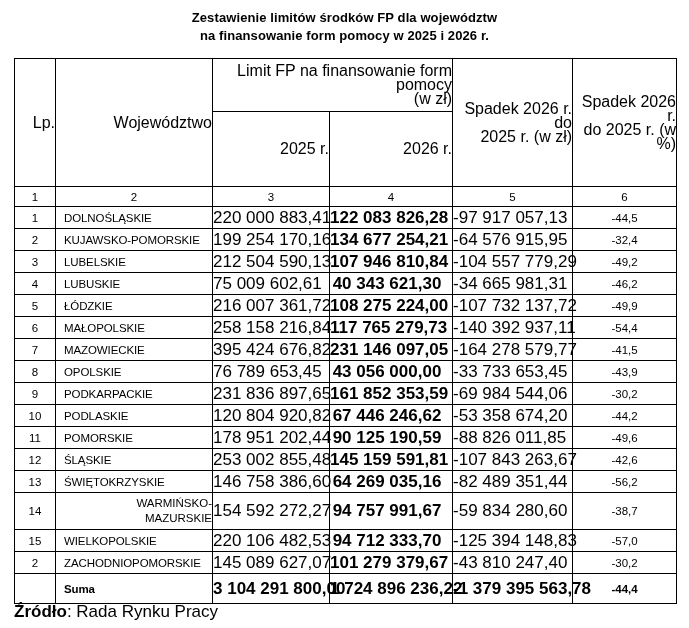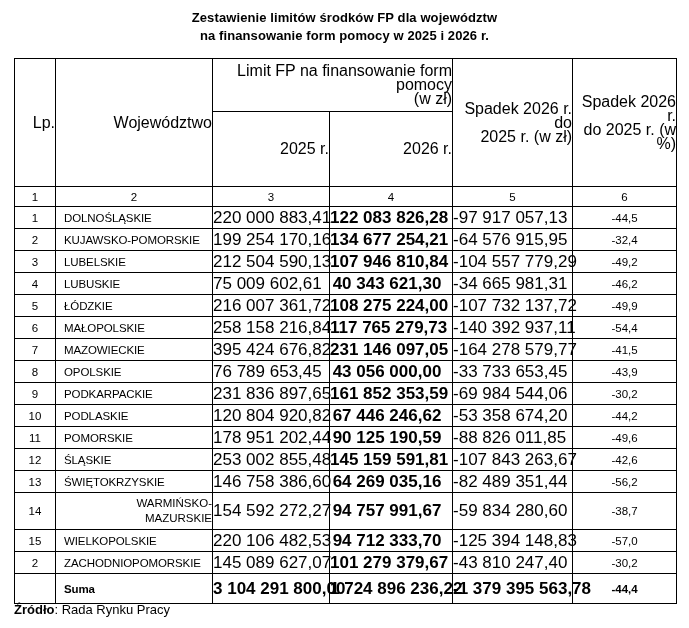--- a/index.html
+++ b/index.html
@@ -118,21 +118,21 @@
   tr.sum td { height: 29px; }
   tr.sum td.woj  { font-weight: bold; padding-left: 8px; }
   tr.sum td.num  { font-weight: bold; }
   tr.sum td.pct  { font-weight: bold; }
 
   
   .source {
     position: absolute;
     left: 14px;
     top: 602px;
-    font-size: 13px;
+    font-size: 17px;
   }
   .source .lbl { font-weight: bold; }
 </style>
 </head>
 <body>
 
 <div class="page">
 
   <div class="title-block">
     <span class="title-line">Zestawienie limitów środków FP dla województw</span>

